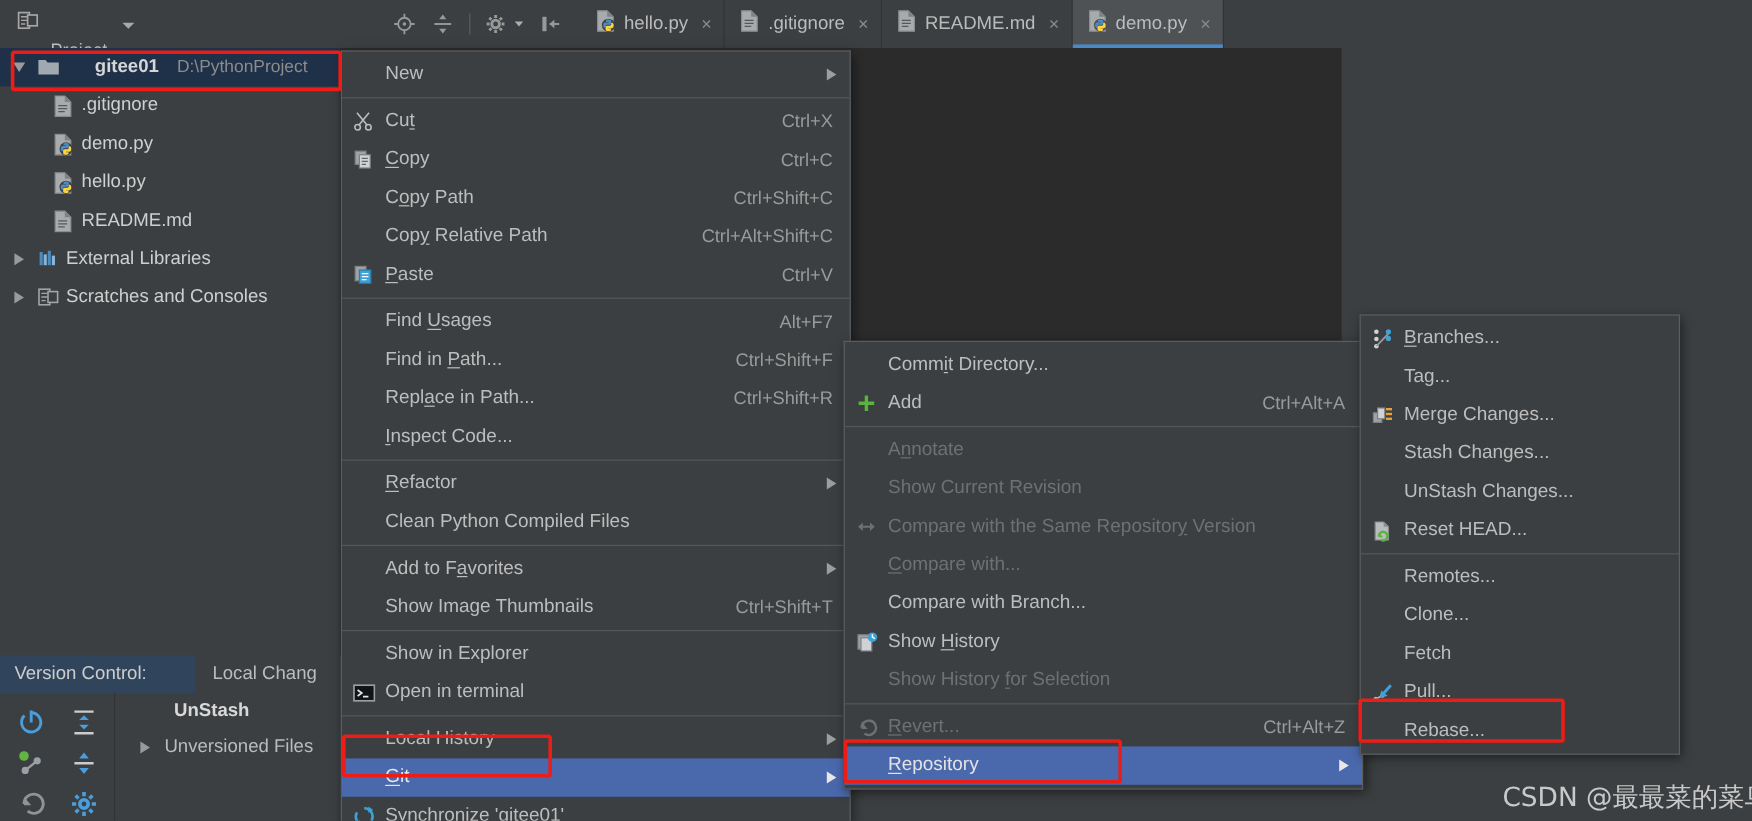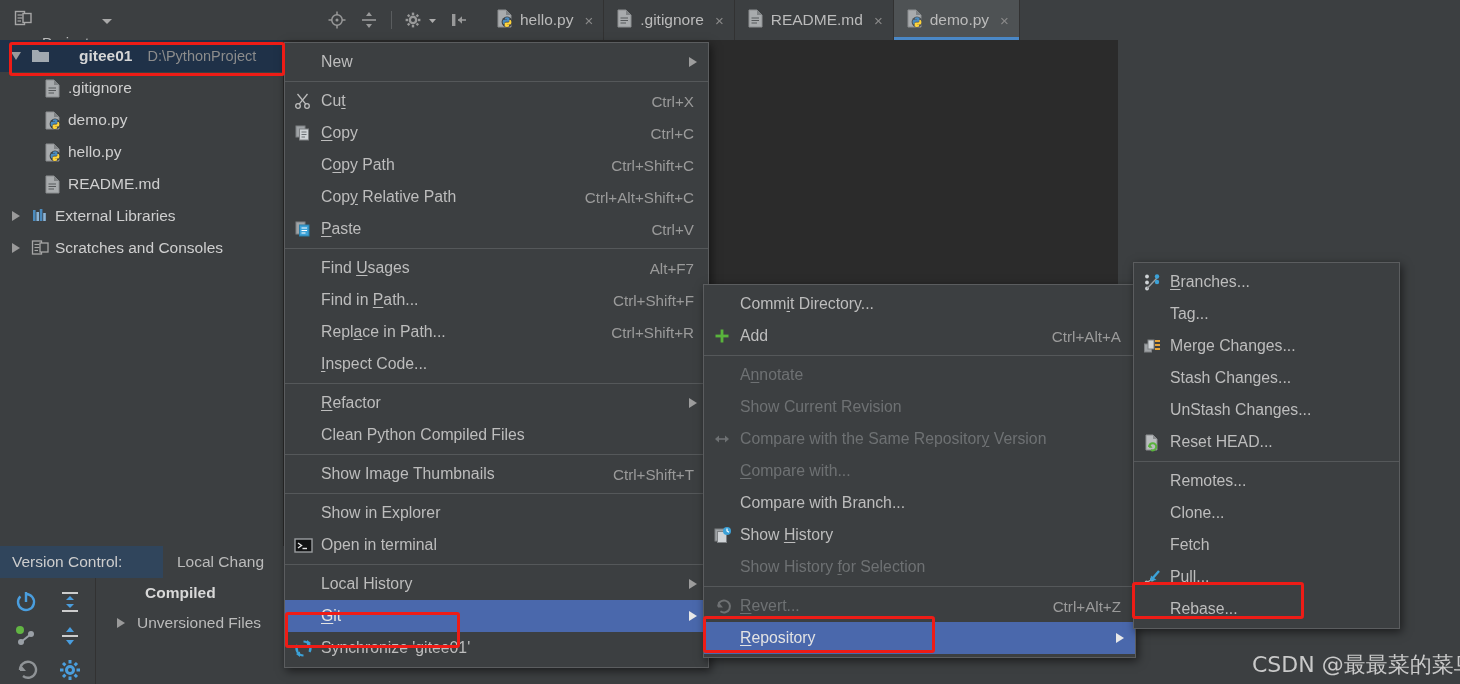--- a/index.html
+++ b/index.html
@@ -454,21 +454,21 @@
               <line x1="16.6" y1="16.6" x2="19" y2="19"></line>
             <line x1="19" y1="5" x2="16.6" y2="7.4"></line>
               <line x1="7.4" y1="16.6" x2="5" y2="19"></line>
           </g>
         </svg>
       </span>
     </div>
 
     <div class="vc-list">
       <div class="vc-row">
-        <span class="vc-default">Compiled</span>
+        <span class="vc-default">UnStash</span>
       </div>
       <div class="vc-row">
         <span class="tw">
             <span class="arrow-r"></span>
           </span>
         <span class="vc-unver">Unversioned Files</span>
       </div>
     </div>
   </div>
 
@@ -558,20 +558,24 @@
       <span class="lbl"><span class="u">R</span>efactor</span>
       <span class="subarrow"></span>
     </div>
     <div class="mi">
       <span class="lbl">Clean Python Compiled Files</span>
     </div>
 
     <div class="sep"></div>
 
     <div class="mi">
+      <span class="lbl">Add to F<span class="u">a</span>vorites</span>
+      <span class="subarrow"></span>
+    </div>
+    <div class="mi">
       <span class="lbl">Show Image Thumbnails</span>
       <span class="shortcut">Ctrl+Shift+T</span>
     </div>
 
     <div class="sep"></div>
 
     <div class="mi">
       <span class="lbl">Show in Explorer</span>
     </div>
     <div class="mi">

